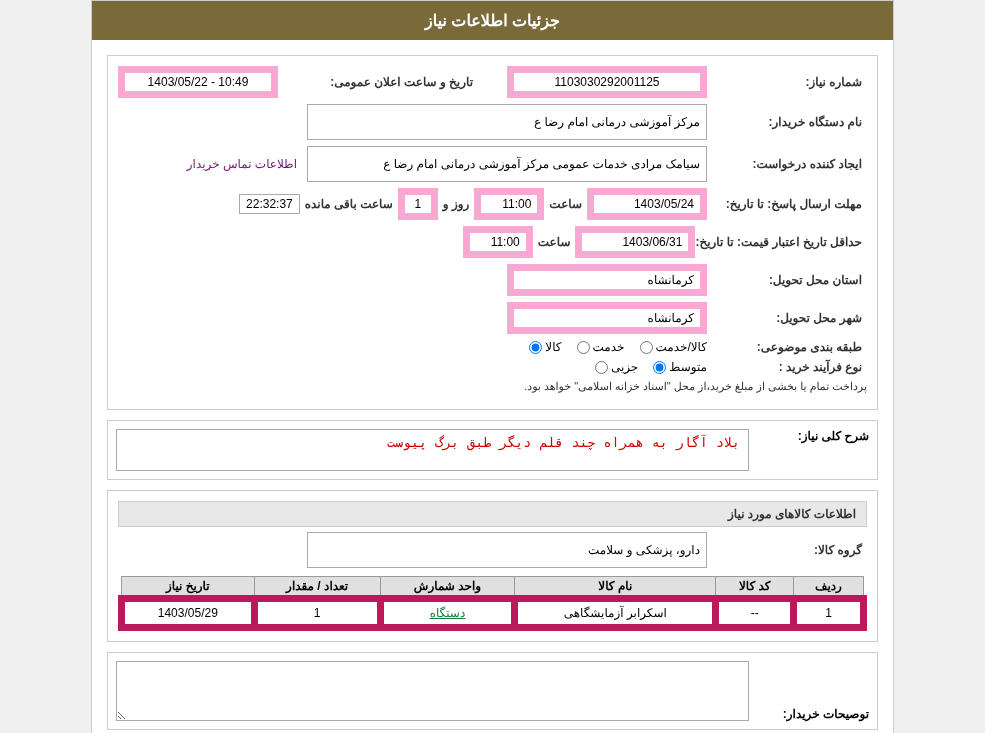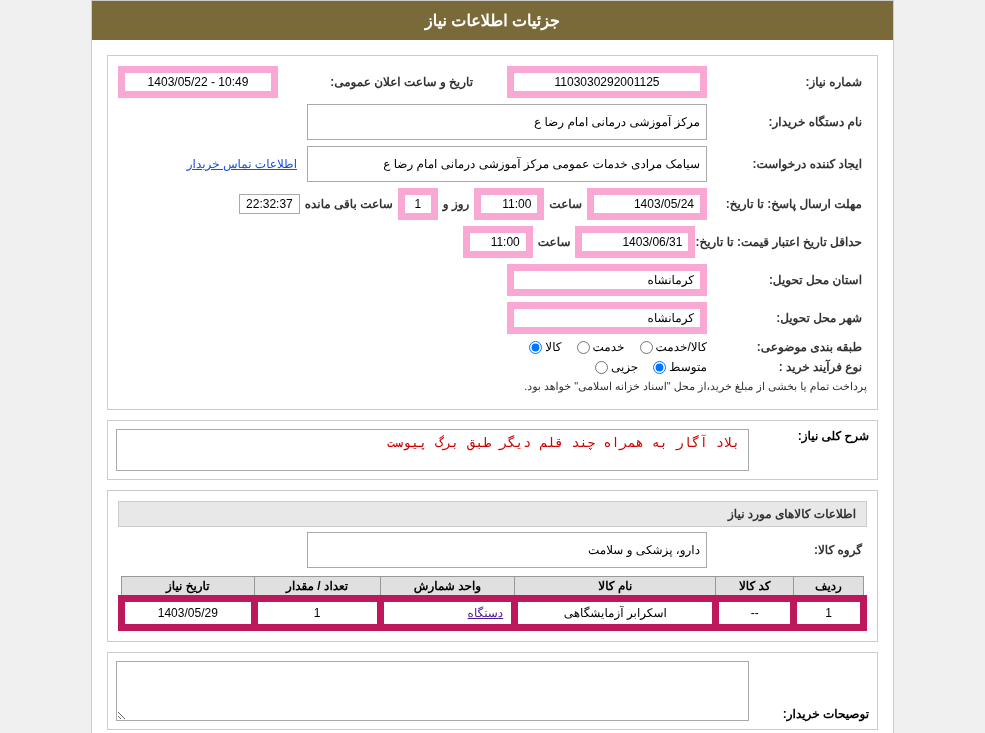--- a/index.html
+++ b/index.html
@@ -59,22 +59,21 @@
       padding: 10px 6px;
       min-width: 400px;
       text-align: right;
       direction: rtl;
     }
     .inline-label {
       color: #333;
       font-weight: bold;
     }
     .link-text {
-      color: #1d4ed8;
-      text-decoration: underline;
+      color: #701a75;
       cursor: pointer;
     }
     .timer-box {
       border: 1px solid #aaa;
       background: #fff;
       padding: 2px 6px;
       direction: ltr;
       display: inline-block;
     }
     .radio-group {
@@ -279,21 +278,21 @@
             <th>تعداد / مقدار</th>
             <th>تاریخ نیاز</th>
           </tr>
         </thead>
         <tbody id="commodity-tbody">
 
         <tr>
     <td>1</td>
     <td>--</td>
     <td>اسکرابر آزمایشگاهی</td>
-    <td style="color:#4c1d95; text-decoration:underline; cursor:pointer;text-align:right;">دستگاه</td>
+    <td style="color:#15803d; text-decoration:underline; cursor:pointer;">دستگاه</td>
     <td>1</td>
     <td>1403/05/29</td>
   </tr>
           </tbody>
       </table>
     </div>
 
     <div style="display:flex; align-items:flex-end; margin-bottom:10px; border:1px solid #ccc; padding:8px;">
       <span style="font-weight:bold; min-width:120px; text-align:right;">توصیحات خریدار:</span>
       <textarea class="buyer-notes" readonly="" style=""></textarea>

